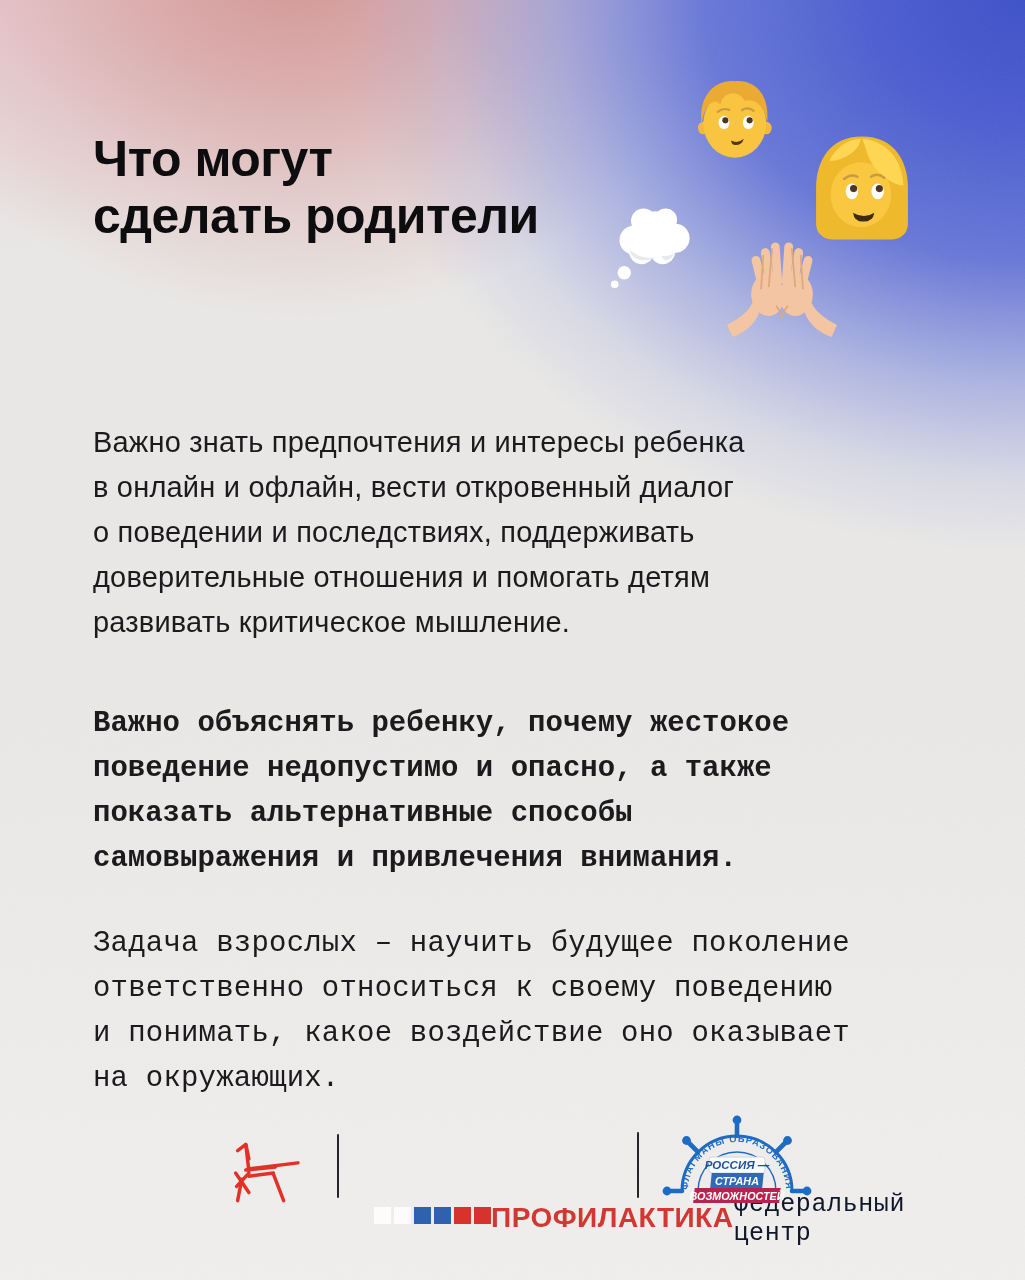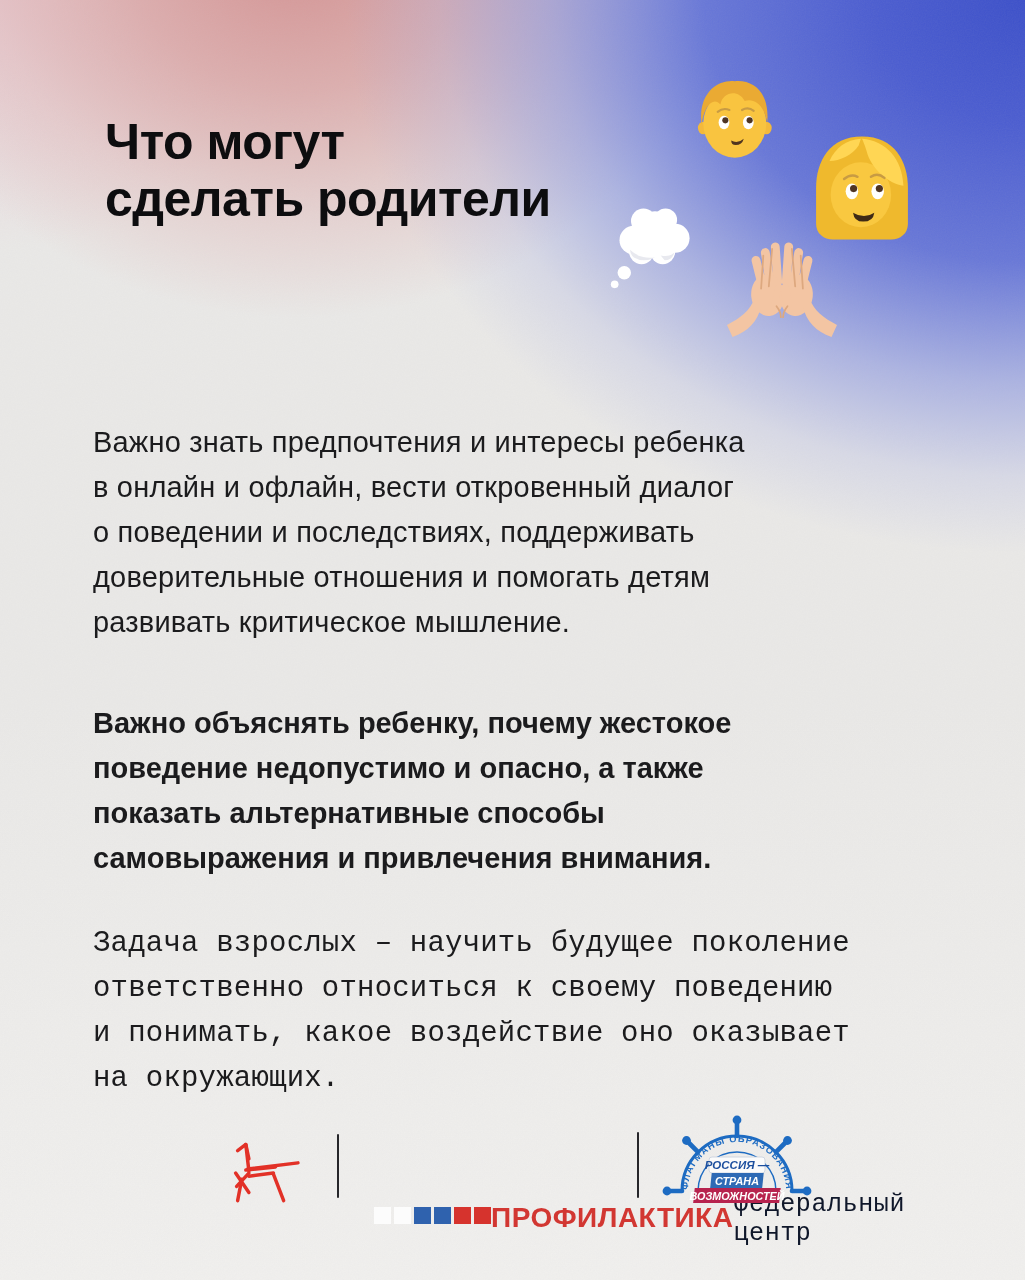--- a/index.html
+++ b/index.html
@@ -21,31 +21,31 @@
         rgba(210,140,140,0.95) 0%,
         rgba(217,160,160,0.8) 28%,
         rgba(223,178,178,0.42) 52%,
         rgba(228,195,198,0) 72%),
       radial-gradient(36% 26% at 0% 0%,
         rgba(233,203,211,0.9) 0%, rgba(233,203,211,0) 75%),
       linear-gradient(180deg,#eae9e7 55%, #f1f0ee 100%);
   }
   .noise{position:absolute;inset:0;pointer-events:none;}
   .title{
-    position:absolute;left:93px;top:80px;
+    position:absolute;left:93px;top:97px;
     font-size:50px;line-height:57px;font-weight:800;
-    color:#0d0d0f;letter-spacing:-0.5px;white-space:pre-line;margin-left:12px;
+    color:#0d0d0f;letter-spacing:-0.5px;white-space:pre-line;
   }
   .para{
     position:absolute;left:93px;width:840px;
     font-size:29px;line-height:45px;color:#1b1b1d;
     letter-spacing:0.2px;white-space:pre-line;
   }
   .p1{top:409px;margin-top:11px;}
-  .p2{top:672px;font-weight:700;letter-spacing:0;}
+  .p2{top:672px;font-weight:700;letter-spacing:0;font-family:Liberation Mono, monospace;}
   .p3{top:892px;font-family:Liberation Mono, monospace;}
   .emoji{position:absolute;}
   .footer-divider{
     position:absolute;width:2px;background:#26262a;border-radius:1px;
   }
   .div1{left:337px;top:1134px;height:64px;}
   .div2{left:637px;top:1132px;height:66px;}
   .chair{position:absolute;left:208px;top:1128px;}
   .prof{
     position:absolute;left:374px;top:1188px;width:224px;

